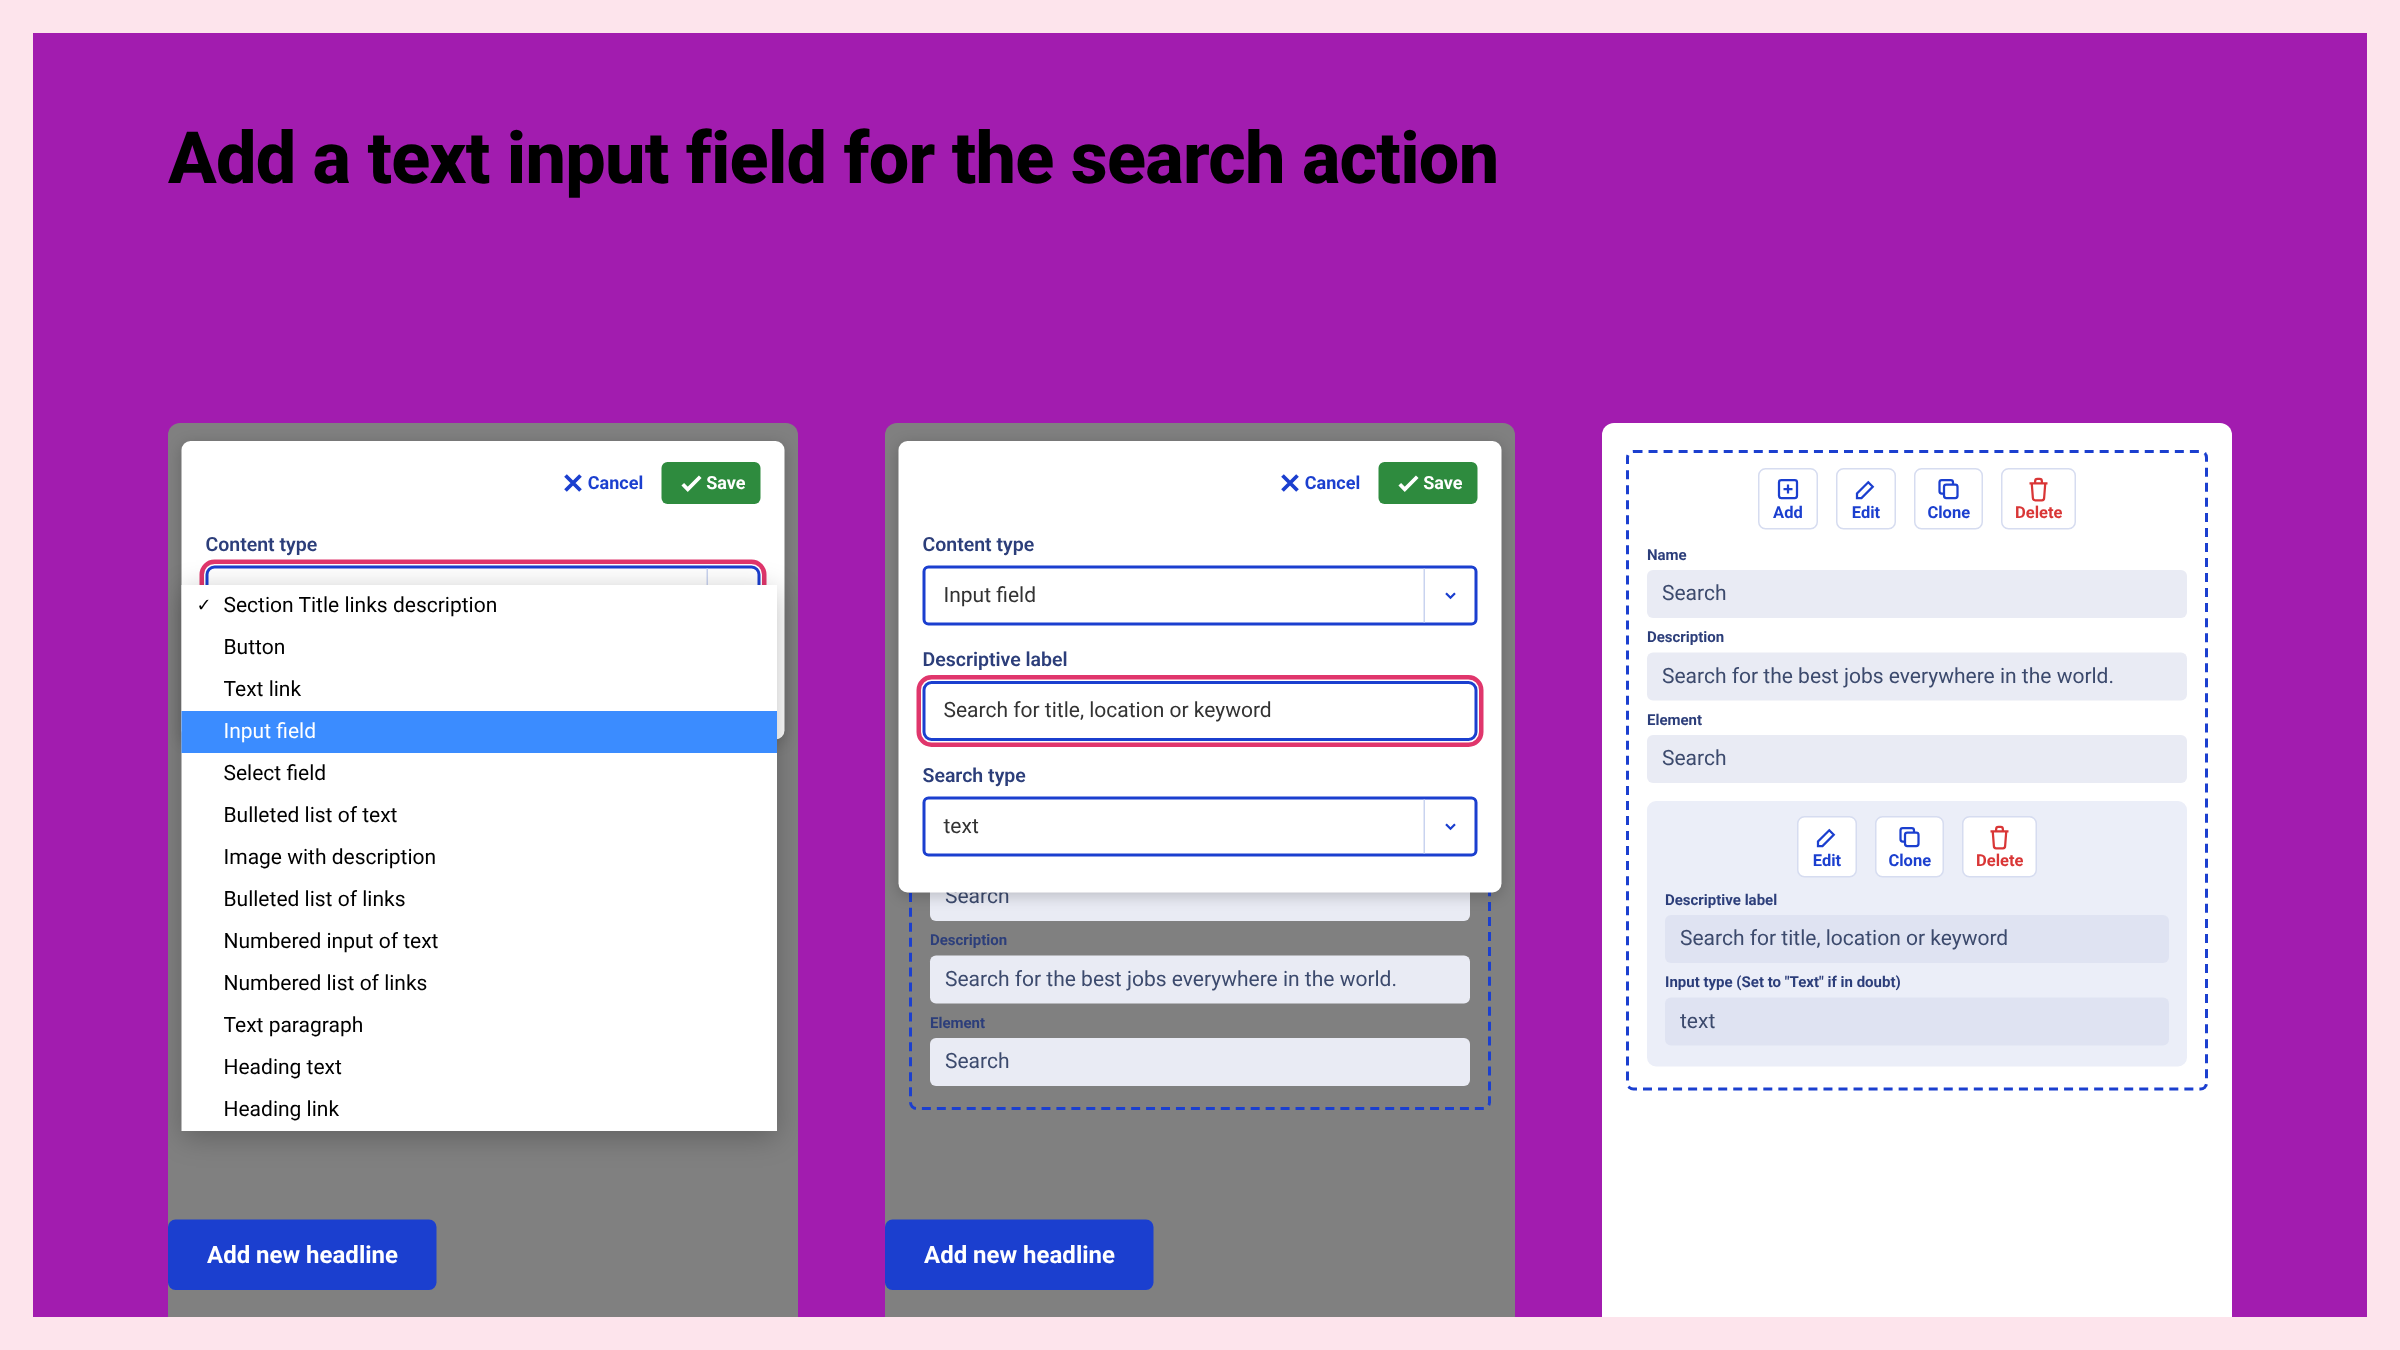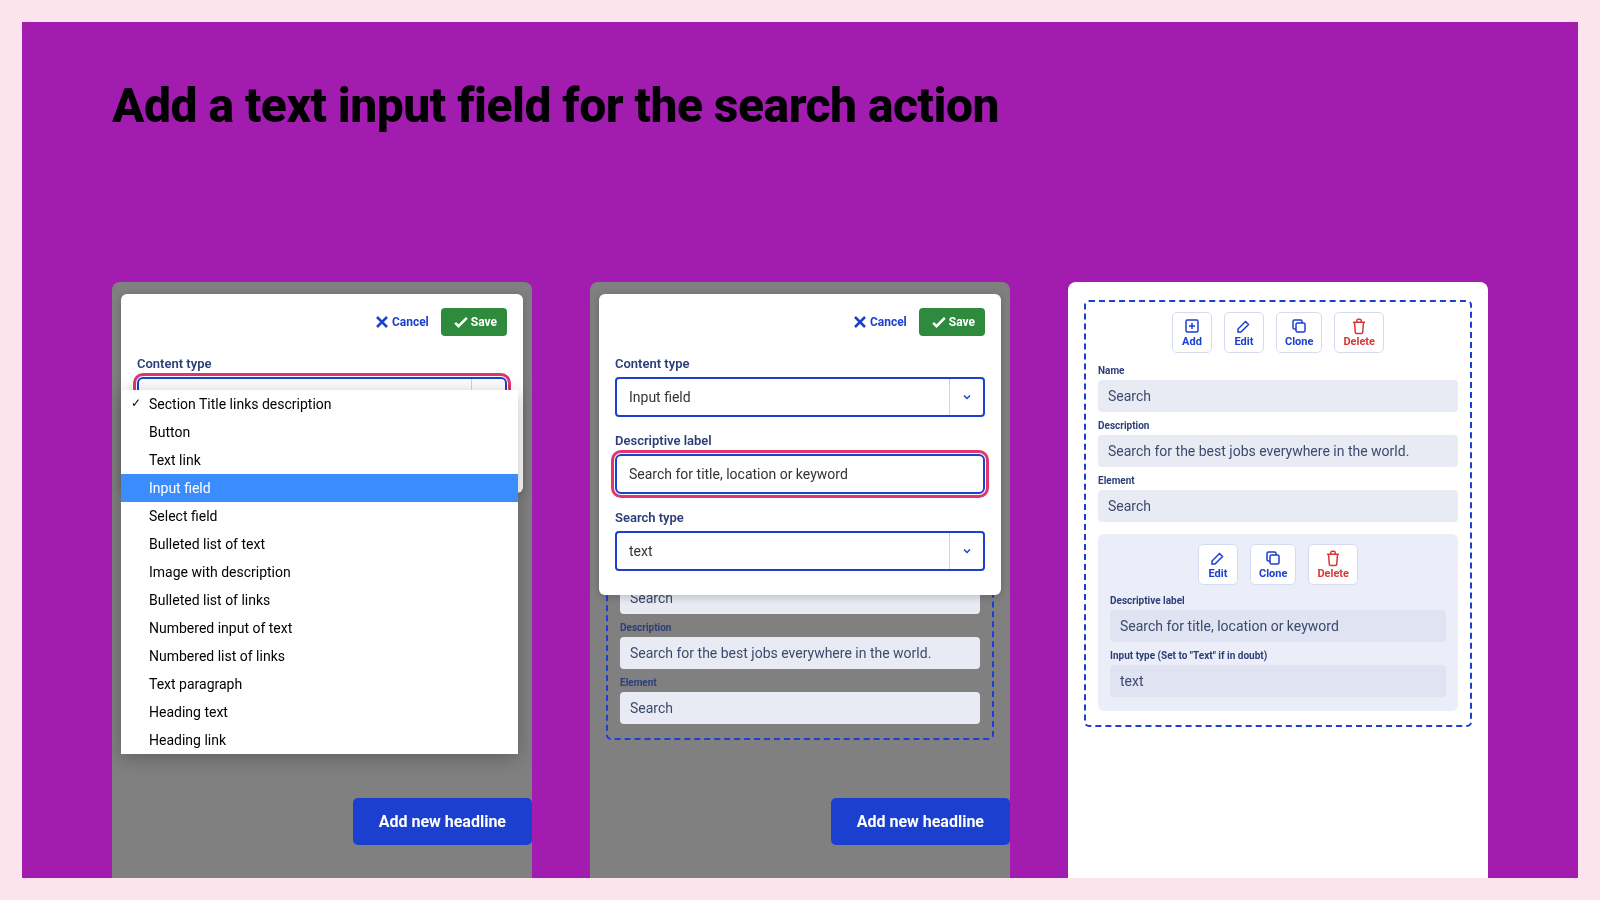--- a/index.html
+++ b/index.html
@@ -22,21 +22,21 @@
 .select.hl{outline:3px solid #e0366c;outline-offset:1px;border-radius:6px}
 .dropdown{position:absolute;left:9px;right:14px;top:108px;background:#fff;box-shadow:0 4px 18px rgba(0,0,0,.25);z-index:10;font-size:14px}
 .dd-item{padding:6px 12px 6px 28px;position:relative;cursor:pointer}
 .dd-item.check::before{content:"✓";position:absolute;left:10px;font-size:12px}
 .dd-item.sel{background:#3b8cff;color:#fff}
 .bg-dim{position:absolute;inset:0;padding:14px 16px 0}
 .card-dashed{border:2px dashed #1b3fcf;border-radius:5px;padding:10px 12px 14px;background:rgba(255,255,255,.0)}
 .sec-lbl{font-size:10px;font-weight:700;color:#2c3e7a;margin-bottom:4px;margin-top:8px}
 .ro-field{background:#e9ebf4;border-radius:4px;padding:8px 10px;font-size:14px;color:#3c4a6d}
 .add-btn{background:#1b3fcf;color:#fff;font-weight:700;font-size:16px;border-radius:5px;padding:14px 26px;display:inline-block;margin:30px auto 0}
-.add-wrap{text-align:right;position:absolute;bottom:33px;left:0;right:0}
+.add-wrap{text-align:left;position:absolute;bottom:18px;left:0;right:0}
 
 .rpanel{background:#fff;border-radius:8px 8px 0 0;padding:18px 16px 0;position:relative}
 .outer-dash{border:2px dashed #1b3fcf;border-radius:5px;padding:10px 12px 14px}
 .btnrow{display:flex;justify-content:center;gap:12px;margin-bottom:12px}
 .btnrow.inner{margin-bottom:10px}
 .sq{border:1px solid #d6dcf0;border-radius:5px;padding:4px 8px;display:flex;flex-direction:column;align-items:center;font-size:11px;font-weight:700;cursor:pointer;background:#fff;min-width:40px}
 .sq svg{width:18px;height:18px}
 .sq.blue{color:#1b3fcf}
 .sq.red{color:#d93636}
 .inner-card{background:#ebeef8;border-radius:6px;padding:10px 12px 14px;margin-top:12px}

